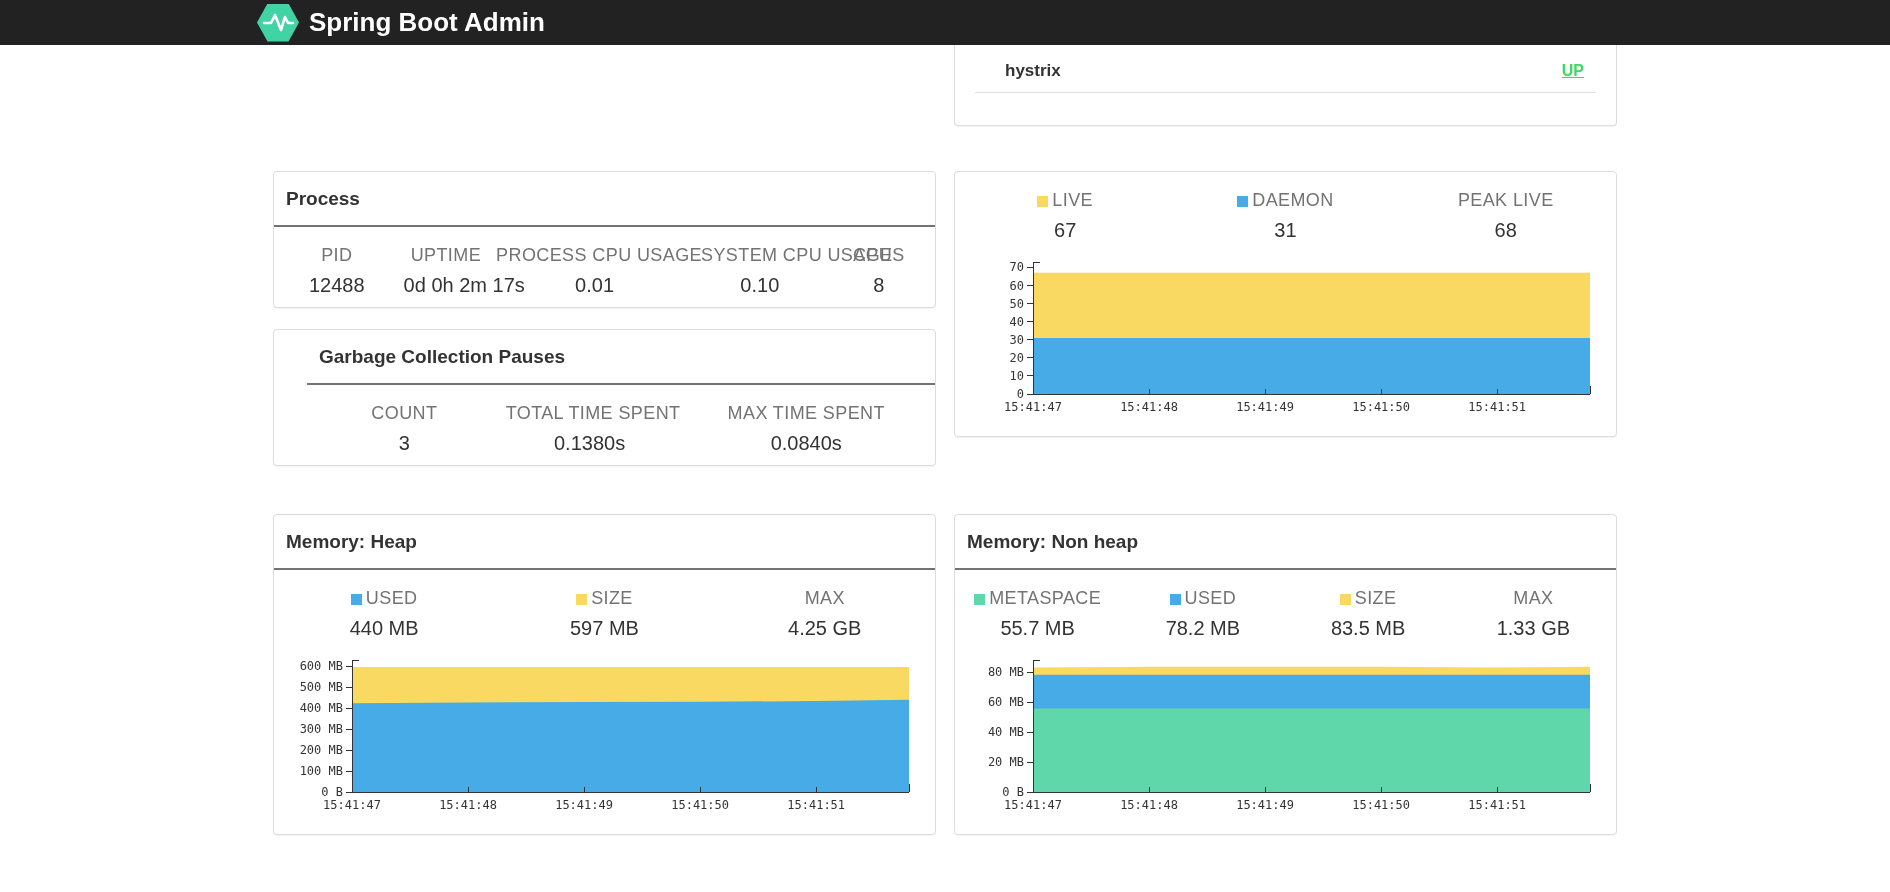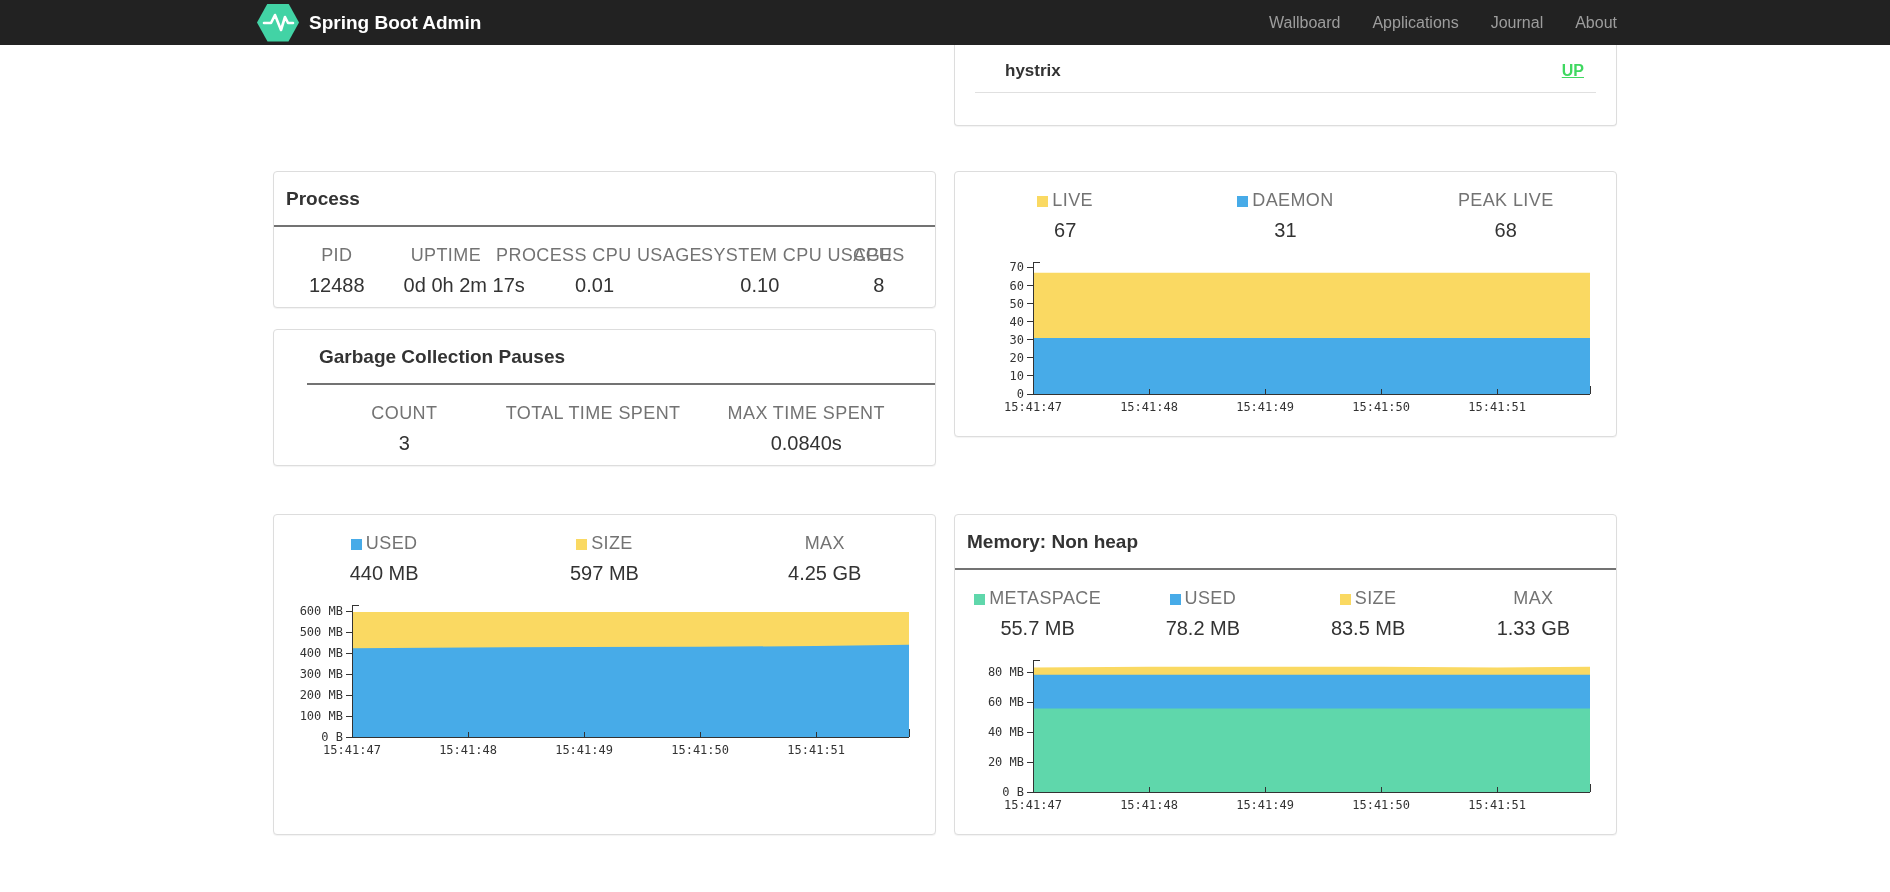--- a/index.html
+++ b/index.html
@@ -9,21 +9,21 @@
     background:#ffffff; color:#333;
     font-family:"Liberation Sans", sans-serif;
   }
   
   .navbar { height:45px; background:#222222; }
   .navbar-inner {
     width:1344px; margin:0 auto; height:45px;
     display:flex; align-items:center; justify-content:space-between;
   }
   .brand { display:flex; align-items:center; gap:10px; margin-left:-16px;
-    color:#fff; font-size:19px; font-weight:bold; text-decoration:none; cursor:pointer; }
+    color:#fff; font-size:26px; font-weight:bold; text-decoration:none; cursor:pointer; }
   .hexagon {
     width:42px; height:38px; background:#42d3a5; position:relative;
     clip-path:polygon(25% 0,75% 0,100% 50%,75% 100%,25% 100%,0 50%);
     display:flex; align-items:center; justify-content:center; flex:0 0 auto;
   }
   .nav-links { display:flex; }
   .nav-links a { color:#9d9d9d; font-size:16px; text-decoration:none; padding:0 0 0 32px; cursor:pointer; }
   
   .container { width:1344px; margin:0 auto; }
   .grid { display:grid; grid-template-columns:663px 663px; gap:18px; }
@@ -58,26 +58,20 @@
 <div class="navbar">
   <div class="navbar-inner">
     <a class="brand">
       <span class="hexagon">
         <svg width="42" height="38" viewBox="0 0 42 38">
           <polyline points="7,19 14,19 18,11 24,26 28,13 31,19 36,19" fill="none" stroke="#ffffff" stroke-width="2.6" stroke-linecap="round" stroke-linejoin="round"></polyline>
         </svg>
       </span>
       <span>Spring Boot Admin</span>
     </a>
-    <div class="nav-links">
-      <a>Wallboard</a>
-      <a>Applications</a>
-      <a>Journal</a>
-      <a>About</a>
-    </div>
   </div>
 </div>
 
 <div class="container">
 
   <div class="grid">
     <div></div>
     <div class="panel hystrix-panel">
       <div class="app-row">
         <span class="app-name">hystrix</span>
@@ -117,20 +111,21 @@
 
       <div class="panel gap21">
         <div class="panel-heading">Garbage Collection Pauses</div>
         <div class="stats">
           <div class="stat" style="width:31%">
             <div class="stat-label">COUNT</div>
             <div class="stat-value">3</div>
           </div>
           <div class="stat" style="width:28%">
             <div class="stat-label">TOTAL TIME SPENT</div>
+            <div class="stat-value">0.1380s</div>
           </div>
           <div class="stat" style="width:41%">
             <div class="stat-label">MAX TIME SPENT</div>
             <div class="stat-value">0.0840s</div>
           </div>
         </div>
       </div>
     </div>
 
     <div>
@@ -184,20 +179,21 @@
               <line x1="542.1666666666667" y1="142" x2="542.1666666666667" y2="137" stroke="#333" stroke-width="1" shape-rendering="crispEdges"></line>
               <text class="tick" x="542.1666666666667" y="159" text-anchor="middle">15:41:51</text>
             </svg>
           </div>
       </div>
     </div>
   </div>
 
   <div class="grid mem-grid">
     <div class="panel">
+      <div class="panel-heading">Memory: Heap</div>
       <div class="stats">
         <div class="stat" style="width:33.33%">
           <div class="stat-label"><span class="swatch" style="background-color: rgb(71, 171, 232);"></span><span>USED</span></div>
           <div class="stat-value">440 MB</div>
         </div>
         <div class="stat" style="width:33.33%">
           <div class="stat-label"><span class="swatch" style="background-color: rgb(250, 217, 98);"></span><span>SIZE</span></div>
           <div class="stat-value">597 MB</div>
         </div>
         <div class="stat" style="width:33.33%">

